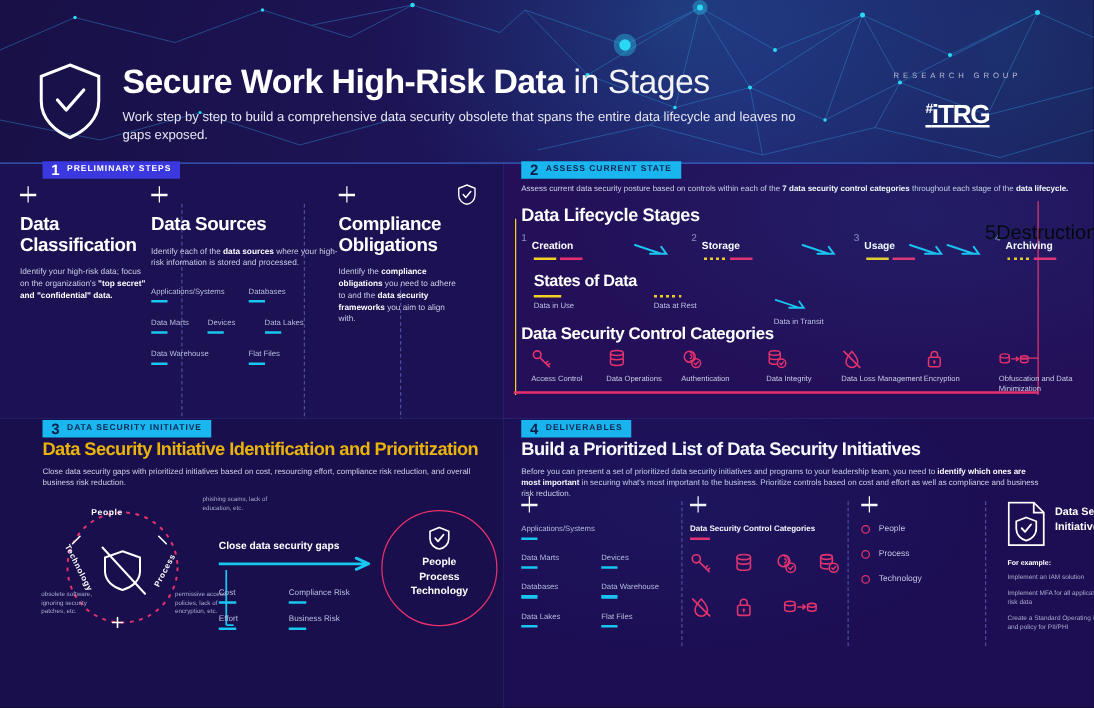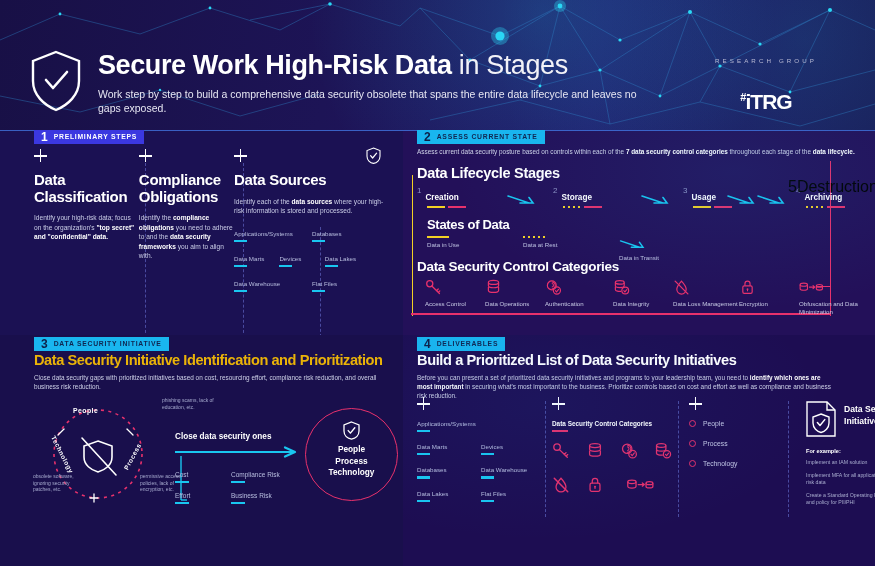--- a/index.html
+++ b/index.html
@@ -28,21 +28,21 @@
   .shield-big { width:52px; height:62px; flex:0 0 auto; margin-right:16px; margin-top:2px;}
   .head-text { padding-top:2px; }
   .h-title { font-size:27px; line-height:30px; color:#ffffff; letter-spacing:-.4px; white-space:nowrap;}
   .h-title b { font-weight:bold; }
   .h-title span.light { font-weight:normal; color:#f2f2f7;text-align:center; }
   .h-sub { margin-top:7px; font-size:10.5px; line-height:14px; color:#e6e6f2; max-width:545px; }
 
   .logos { position:absolute; right:24px; top:56px; text-align:center; width:170px;}
   .logo-it { font-family:"Liberation Serif", serif; font-size:19px; letter-spacing:1px; color:#fff; }
   .logo-rg { font-size:6.2px; letter-spacing:3.1px; color:#b9bad4; margin-top:1px; }
-  .logo-itrg { margin-top:26px; font-size:21px; font-weight:bold; color:#fff; letter-spacing:-1px;}
+  .logo-itrg { margin-top:16px; font-size:21px; font-weight:bold; color:#fff; letter-spacing:-1px;text-decoration:underline;}
   .logo-itrg .hash { font-size:11px; vertical-align:super; }
 
   
   .quad { position:absolute; }
   .q1 { left:0;   top:131px; width:403px; height:204px; background:#1b1153; }
   .q2 { left:403px;top:131px; width:472px; height:204px; background:#231059; }
   .q3 { left:0;   top:335px; width:403px; height:231px; background:#190f4c; }
   .q4 { left:403px;top:335px; width:472px; height:231px; background:#1d0d52; }
 
   .q1:after,.q2:after,.q3:after,.q4:after{content:"";position:absolute;inset:0;pointer-events:none;}
@@ -61,21 +61,21 @@
   .badge.b-indigo .lbl { color:#ffffff; }
   .badge.b-cyan   { background:#19b6ef; }
   .badge.b-cyan .lbl { color:#10254f; }
   .badge.b-cyan .num { color:#0d1f46; }
 
   
   .sec-desc { font-size:6.4px; line-height:9px; color:#cfd2e8; }
   .sec-desc b { color:#ffffff; }
 
   
-  .q1-grid { position:absolute; left:34px; top:18px; width:350px; display:flex; }
+  .q1-grid { position:absolute; left:16px; top:18px; width:350px; display:flex; }
   .col { position:relative; }
   .c1 { width:108px; } .c2 { width:98px; } .c3 { width:150px; }
   .plus { width:13px; height:13px; position:relative; margin-bottom:10px; }
   .plus:before,.plus:after{content:"";position:absolute;background:#fff;}
   .plus:before{left:0;top:6px;width:13px;height:1.6px;}
   .plus:after{left:5.7px;top:0;width:1.6px;height:13px;}
   .col h3 { font-size:15px; line-height:16.5px; color:#fff; font-weight:bold; letter-spacing:-.3px;}
   .col p { margin-top:8px; font-size:6.6px; line-height:9.5px; color:#c9ccE6; }
   .col p b { color:#fff; }
   .dashcol { position:absolute; top:0; width:0; border-left:1px dashed #4a4aa0; height:175px; }
@@ -248,25 +248,20 @@
     <div class="dashcol" style="left:145px; top:32px;"></div>
     <div class="dashcol" style="left:243px; top:32px;"></div>
     <div class="dashcol" style="left:320px; top:96px; height:110px;"></div>
 
     <div class="q1-grid">
       <div class="col c1">
         <div class="plus"></div>
         <h3>Data Classification</h3>
         <p>Identify your high-risk data; focus on the organization's <b>"top secret" and "confidential" data.</b></p>
       </div>
-      <div class="col c2">
-        <div class="plus"></div>
-        <h3>Compliance Obligations</h3>
-        <p>Identify the <b>compliance obligations</b> you need to adhere to and the <b>data security frameworks</b> you aim to align with.</p>
-      </div>
       <div class="col c3">
         <div class="plus"></div>
         <h3>Data Sources</h3>
         <p>Identify each of the <b>data sources</b> where your high-risk information is stored and processed.</p>
 
         <div class="srcs">
           <div class="srow">
             <span class="src a">
                 <span class="t">Applications/Systems</span>
                 <span class="u"></span>
@@ -294,20 +289,25 @@
             <span class="src a">
                 <span class="t">Data Warehouse</span>
                 <span class="u"></span>
               </span>
             <span class="src c">
                 <span class="t">Flat Files</span>
                 <span class="u"></span>
               </span>
           </div>
         </div>
+      </div>
+      <div class="col c2">
+        <div class="plus"></div>
+        <h3>Compliance Obligations</h3>
+        <p>Identify the <b>compliance obligations</b> you need to adhere to and the <b>data security frameworks</b> you aim to align with.</p>
       </div>
     </div>
   </div>
 
   <div class="quad q2">
     <div style="position:absolute;left:14px;top:-4px;">
       <div class="badge b-cyan">
         <span class="num">2</span>
         <span class="lbl">ASSESS CURRENT STATE</span>
       </div>
@@ -517,21 +517,21 @@
     <div style="position:absolute;left:37px;top:2px;font-size:6.8px;font-weight:bold;color:#fff;letter-spacing:.5px;">People</div>
     <div style="position:absolute;left:6px;top:46px;font-size:6.5px;font-weight:bold;color:#fff;transform:rotate(63deg);letter-spacing:.5px;">Technology</div>
     <div style="position:absolute;left:82px;top:48px;font-size:6.5px;font-weight:bold;color:#fff;transform:rotate(-62deg);letter-spacing:.5px;">Process</div>
   </div>
 
   <div class="vnote" style="left:162px;top:397px;width:66px;">phishing scams, lack of education, etc.</div>
   <div class="vnote" style="left:33px;top:473px;width:52px;">obsolete software, ignoring security patches, etc.</div>
   <div class="vnote" style="left:140px;top:473px;width:58px;">permissive access policies, lack of encryption, etc.</div>
 
   <div class="gap-wrap">
-    <div class="gap-title">Close data security ones</div>
+    <div class="gap-title">Close data security gaps</div>
     <svg width="128" height="12" viewBox="0 0 128 12">
       <path d="M0 6 H118 M110 1.5 L120 6 L110 10.5" stroke="#19c6f0" stroke-width="2.2" fill="none" stroke-linecap="round" stroke-linejoin="round"></path>
     </svg>
     <svg width="12" height="48" viewBox="0 0 12 48" style="position:absolute;left:0;top:24px;">
       <path d="M6 0 V44" stroke="#19c6f0" stroke-width="1.4" fill="none"></path>
       <path d="M6 44 H12" stroke="#19c6f0" stroke-width="1.4" fill="none"></path>
     </svg>
     <div class="gap-metrics">
       <div class="gm-row">
         <span class="gm ga">

